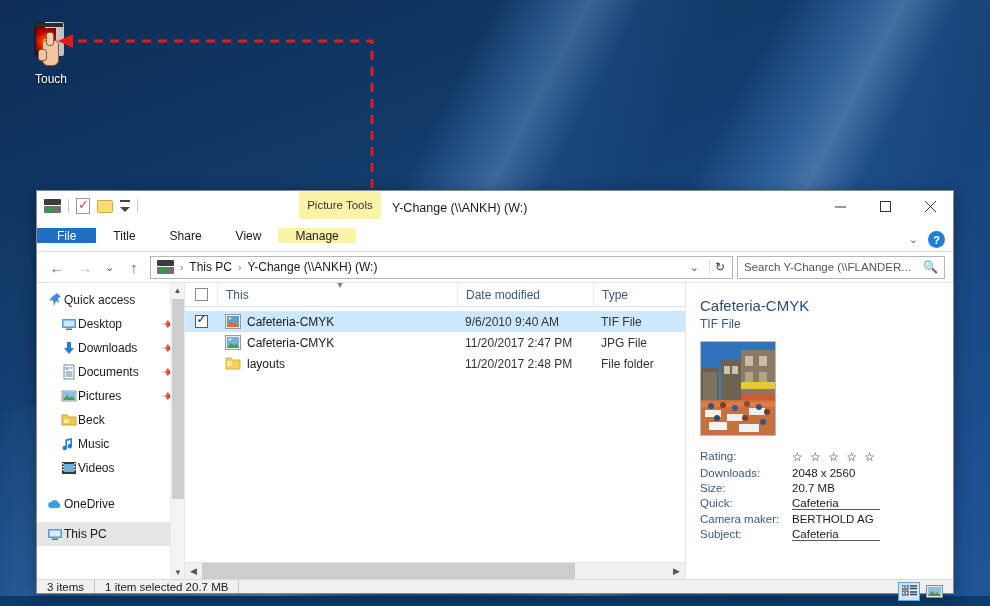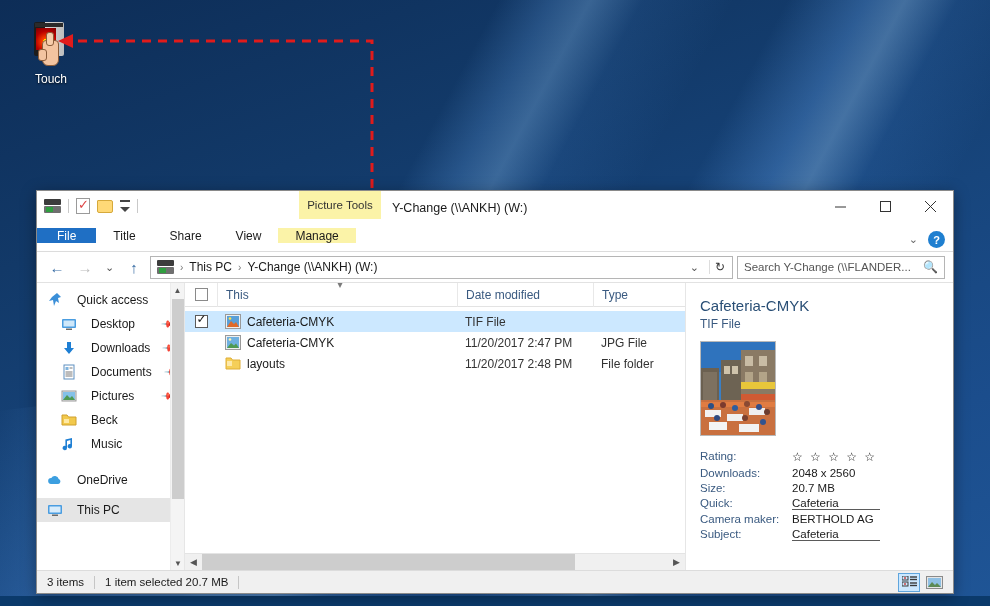--- a/index.html
+++ b/index.html
@@ -163,21 +163,21 @@
   
   .wbody { flex:1; display:flex; min-height:0; border-top:1px solid #e2e2e2; }
 
   
   .navpane {
     width:148px; background:#fff; position:relative;
     border-right:1px solid #e6e6e6; overflow:hidden;
   }
   .navlist { padding-top:5px; }
   .nav-item {
-    height:24px; display:flex; align-items:center; gap:14px;
+    height:24px; display:flex; align-items:center; gap:1px;
     padding-left:10px; font-size:12px; color:#1a1a1a; position:relative;
   }
   .nav-item.indent { padding-left:24px; }
   .nav-item.sel { background:#e5e5e5; }
   .nav-item .pin { margin-left:auto; margin-right:9px; color:#9a9a9a; font-size:10px; transform:rotate(45deg); }
   .nico { width:16px; height:16px; position:relative; flex:0 0 16px; }
   .nav-sb {
     position:absolute; right:0; top:0; width:14px; height:100%;
     background:#f4f4f4; border-left:1px solid #ececec;
   }
@@ -236,21 +236,21 @@
     position:relative; overflow:hidden; margin-bottom:14px;
   }
   .d-props { display:grid; grid-template-columns:92px 1fr; row-gap:3px; font-size:11.5px; }
   .d-props .k { color:#3a5a80; }
   .d-props .v { color:#1a1a1a; }
   .stars { color:#b9b9b9; font-size:12px; letter-spacing:2px; }
   .under { border-bottom:1px solid #5a5a5a; display:inline-block; min-width:88px; }
 
   
   .statusbar {
-    height:23px; background:#f0f0f0; border-top:1px solid #dcdcdc;
+    height:14px; background:#f0f0f0; border-top:1px solid #dcdcdc;
     display:flex; align-items:center; padding:0 10px; font-size:11.5px; color:#1a1a1a;
     flex:0 0 auto; position:relative;
   }
   .sb-sep { width:1px; height:13px; background:#c6c6c6; margin:0 10px; }
   .viewbtns { position:absolute; right:8px; top:2px; display:flex; gap:3px; }
   .vbtn { width:22px; height:19px; display:flex; align-items:center; justify-content:center; border:1px solid transparent; }
   .vbtn.active { background:#cce8ff; border-color:#5fa5dd; }
 </style>
 </head>
 <body>
@@ -432,20 +432,35 @@
 
         <div class="nav-item indent">
           <span class="nico">
             <svg width="16" height="16" viewBox="0 0 16 16">
                 <path d="M11 2 v8.2 a2.2 2.2 0 1 1 -1.6 -2.1 V4 L6 5 v7 a2.2 2.2 0 1 1 -1.6 -2.1 V3.5 Z" fill="#1e7fd4"></path>
               </svg>
           </span>
           <span>Music</span>
         </div>
 
+        <div class="nav-item indent">
+          <span class="nico">
+            <svg width="16" height="16" viewBox="0 0 16 16">
+                <rect x="1" y="2" width="14" height="12" fill="#3a3a3a"></rect>
+                <rect x="3" y="4" width="10" height="8" fill="#6fb0dd"></rect>
+                <rect x="1.5" y="3" width="1.5" height="1.5" fill="#fff"></rect>
+                <rect x="1.5" y="6" width="1.5" height="1.5" fill="#fff"></rect>
+                <rect x="1.5" y="9" width="1.5" height="1.5" fill="#fff"></rect>
+                <rect x="13" y="3" width="1.5" height="1.5" fill="#fff"></rect>
+                <rect x="13" y="6" width="1.5" height="1.5" fill="#fff"></rect>
+                <rect x="13" y="9" width="1.5" height="1.5" fill="#fff"></rect>
+              </svg>
+          </span>
+          <span>Videos</span>
+        </div>
 
         <div class="nav-item" style="margin-top:12px;">
           <span class="nico">
             <svg width="16" height="16" viewBox="0 0 16 16">
                 <path d="M4 12 a3 3 0 0 1 0.3 -6 a4 4 0 0 1 7.4 1 a2.6 2.6 0 0 1 -0.4 5 z" fill="#3c9fe0"></path>
               </svg>
           </span>
           <span>OneDrive</span>
         </div>
 
@@ -495,20 +510,21 @@
             <span class="ficon">
               <svg width="16" height="15" viewBox="0 0 16 15">
                   <rect x="0.5" y="0.5" width="15" height="14" fill="#efefef" stroke="#9a9a9a"></rect>
                   <rect x="2" y="2" width="12" height="11" fill="#5aa0d8"></rect>
                   <path d="M2 13 l4 -6 l3 3 l2 -2 l3 5 z" fill="#e06a2a"></path>
                   <circle cx="5" cy="4.5" r="1.3" fill="#ffe14a"></circle>
                 </svg>
             </span>
             <span>Cafeteria-CMYK</span>
           </div>
+          <div class="fcell fc-date">9/6/2010 9:40 AM</div>
           <div class="fcell fc-type">TIF File</div>
         </div>
 
         <div class="frow">
           <div class="fcell fc-check"></div>
           <div class="fcell fc-name">
             <span class="ficon">
               <svg width="16" height="15" viewBox="0 0 16 15">
                   <rect x="0.5" y="0.5" width="15" height="14" fill="#efefef" stroke="#9a9a9a"></rect>
                   <rect x="2" y="2" width="12" height="11" fill="#6fb0e0"></rect>

